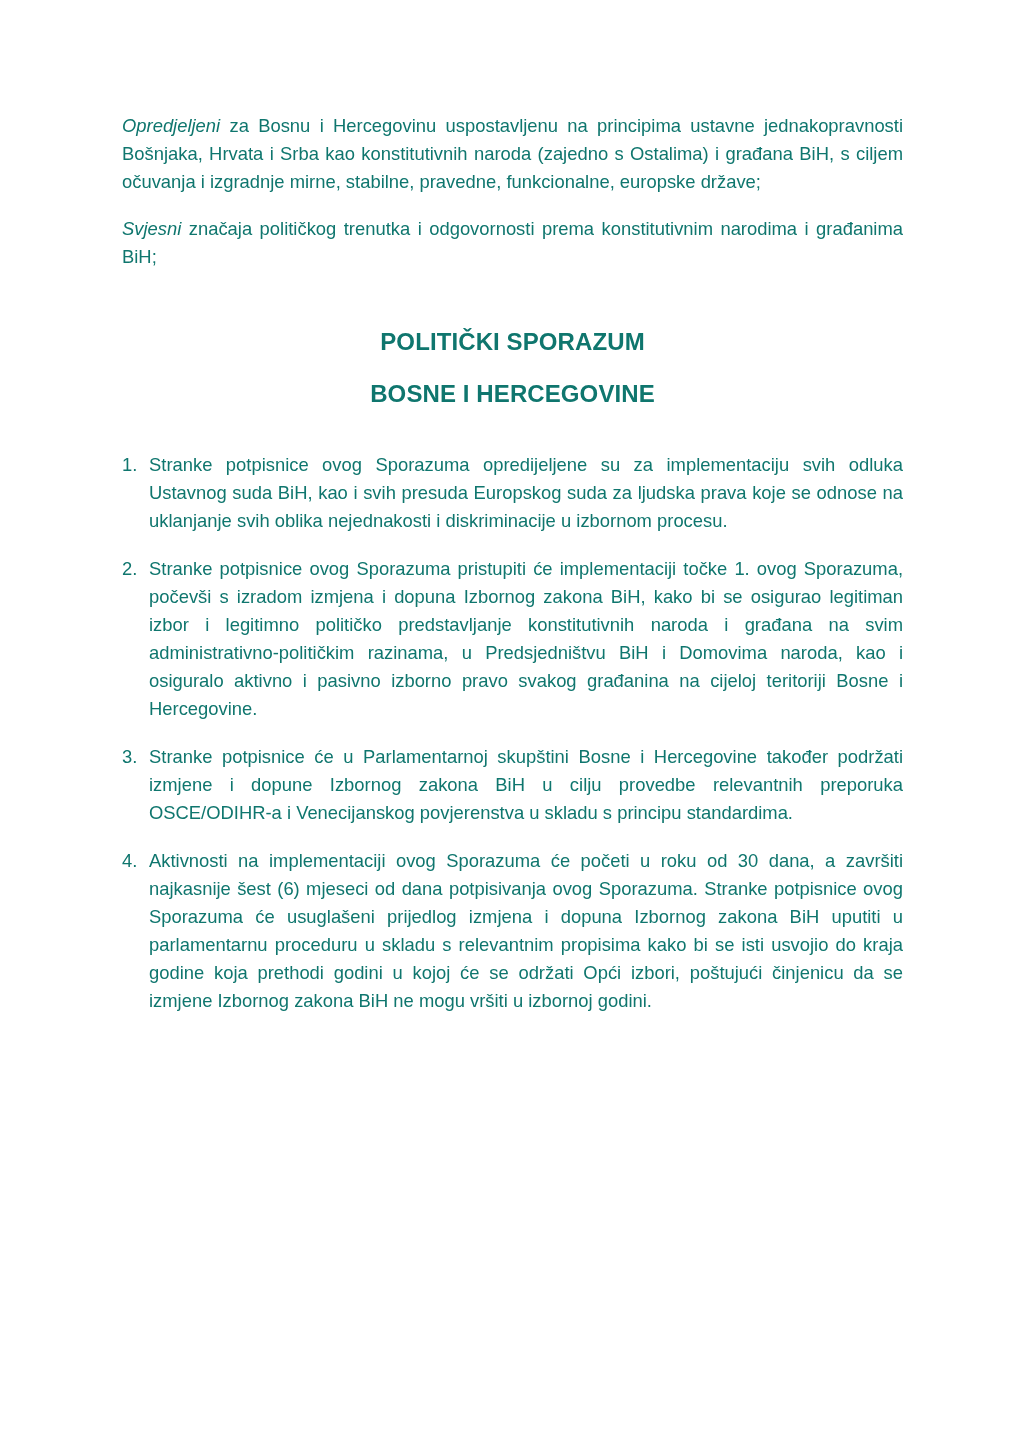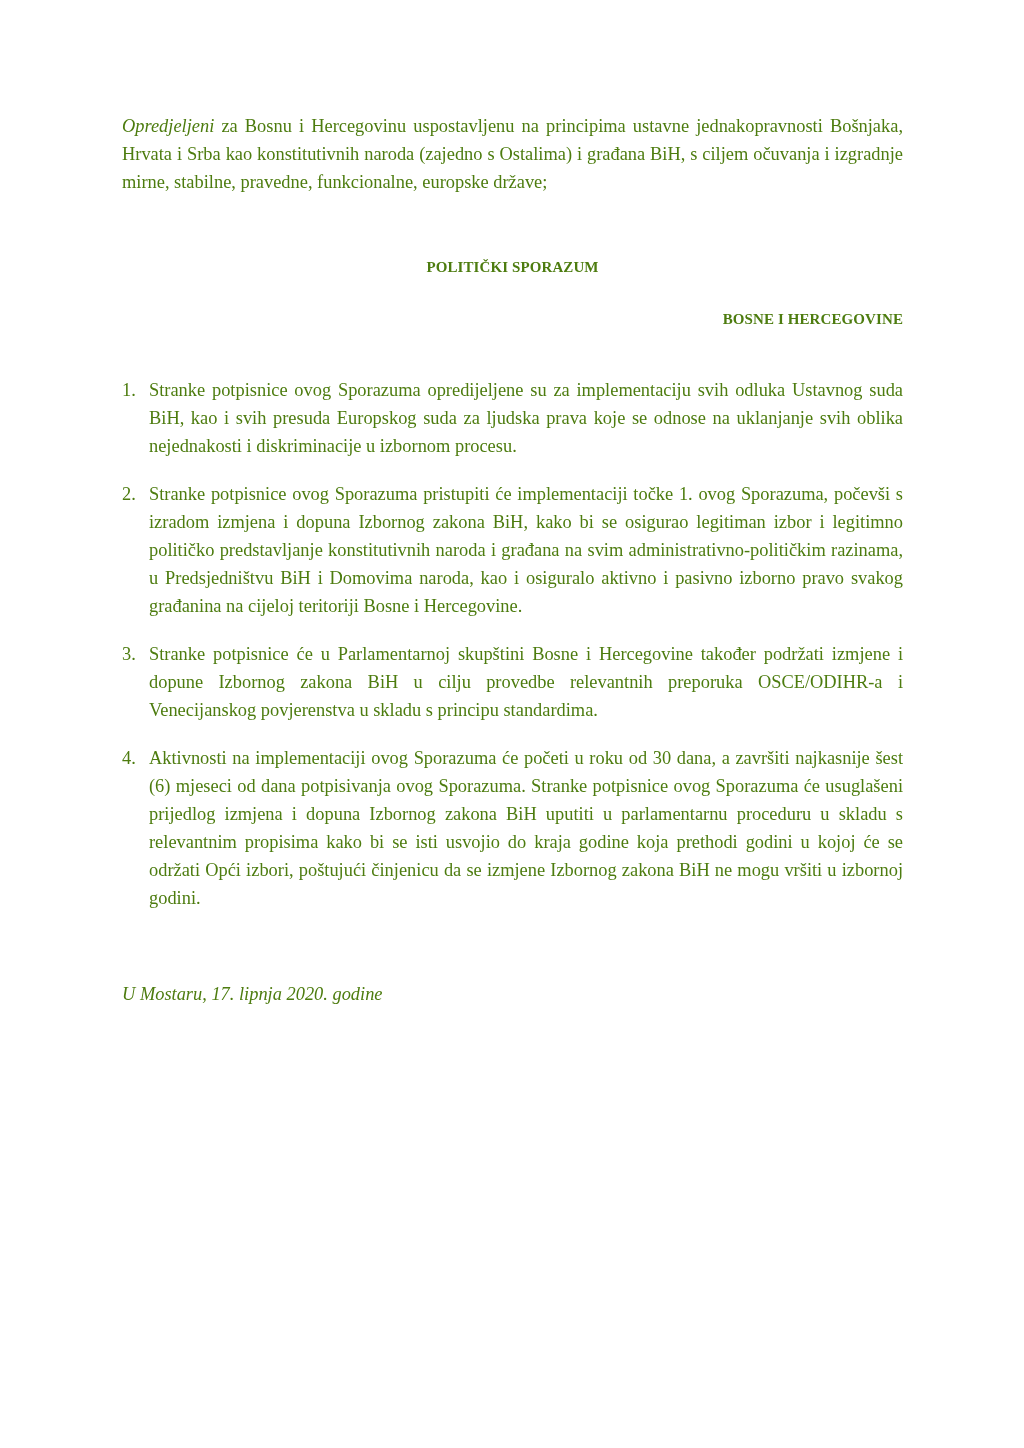--- a/index.html
+++ b/index.html
@@ -7,22 +7,22 @@
     padding: 0;
     background: #ffffff;
   }
   .page {
     position: relative;
     width: 1024px;
     height: 1236px;
     background: #ffffff;
     margin: 0 auto;
     overflow: hidden;
-    font-family: Liberation Serif, serif;
-    color: #4d7c0f;
+    font-family: Liberation Sans, sans-serif;
+    color: #0f766e;
     -webkit-font-smoothing: antialiased;
   }
   .content {
     position: absolute;
     left: 122px;
     top: 112px;
     width: 781px;
   }
 
   
@@ -37,30 +37,29 @@
     font-style: italic;
   }
 
   
   .title-block {
     margin-top: 58px;
     margin-bottom: 44px;
     text-align: center;
   }
   .title-line {
-    font-size: 15px;
+    font-size: 24px;
     font-weight: bold;
     line-height: 26px;
     letter-spacing: 0.1px;
     margin: 0 0 26px 0;
     text-align: center;
   }
   .title-line:last-child {
     margin-bottom: 0;
-    text-align: right;
   }
 
   
   .clause-list {
     margin: 0;
     padding: 0;
     list-style: none;
   }
   .clause {
     position: relative;
@@ -97,20 +96,21 @@
   }
 </style>
 </head>
 <body>
 
 <div class="page">
   <div class="content">
 
     <div>
       <p class="preamble-para"><span class="lead">Opredjeljeni</span><span> za Bosnu i Hercegovinu uspostavljenu na principima ustavne jednakopravnosti Bošnjaka, Hrvata i Srba kao konstitutivnih naroda (zajedno s Ostalima) i građana BiH, s ciljem očuvanja i izgradnje mirne, stabilne, pravedne, funkcionalne, europske države;</span></p>
+      <p class="preamble-para"><span class="lead">Svjesni</span><span> značaja političkog trenutka i odgovornosti prema konstitutivnim narodima i građanima BiH;</span></p>
     </div>
 
     <div class="title-block">
       <div class="title-line">POLITIČKI SPORAZUM</div>
       <div class="title-line">BOSNE I HERCEGOVINE</div>
     </div>
 
     <ol class="clause-list">
       <li class="clause">
         <span class="clause-num">1.</span>
@@ -123,16 +123,15 @@
       <li class="clause">
         <span class="clause-num">3.</span>
         <span class="clause-text">Stranke potpisnice će u Parlamentarnoj skupštini Bosne i Hercegovine također podržati izmjene i dopune Izbornog zakona BiH u cilju provedbe relevantnih preporuka OSCE/ODIHR-a i Venecijanskog povjerenstva u skladu s principu standardima.</span>
       </li>
       <li class="clause">
         <span class="clause-num">4.</span>
         <span class="clause-text">Aktivnosti na implementaciji ovog Sporazuma će početi u roku od 30 dana, a završiti najkasnije šest (6) mjeseci od dana potpisivanja ovog Sporazuma. Stranke potpisnice ovog Sporazuma će usuglašeni prijedlog izmjena i dopuna Izbornog zakona BiH uputiti u parlamentarnu proceduru u skladu s relevantnim propisima kako bi se isti usvojio do kraja godine koja prethodi godini u kojoj će se održati Opći izbori, poštujući činjenicu da se izmjene Izbornog zakona BiH ne mogu vršiti u izbornoj godini.</span>
       </li>
     </ol>
 
-    <div class="place-date">U Mostaru, 17. lipnja 2020. godine</div>
 
   </div>
 </div>
 
 </body></html>

